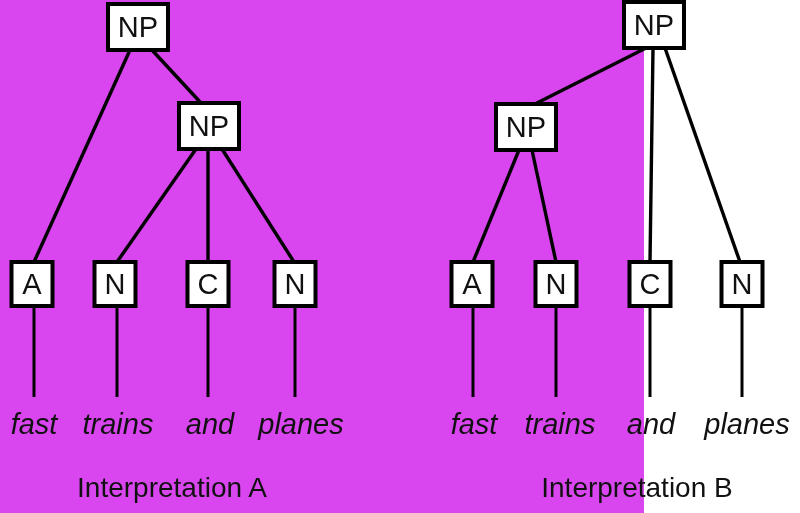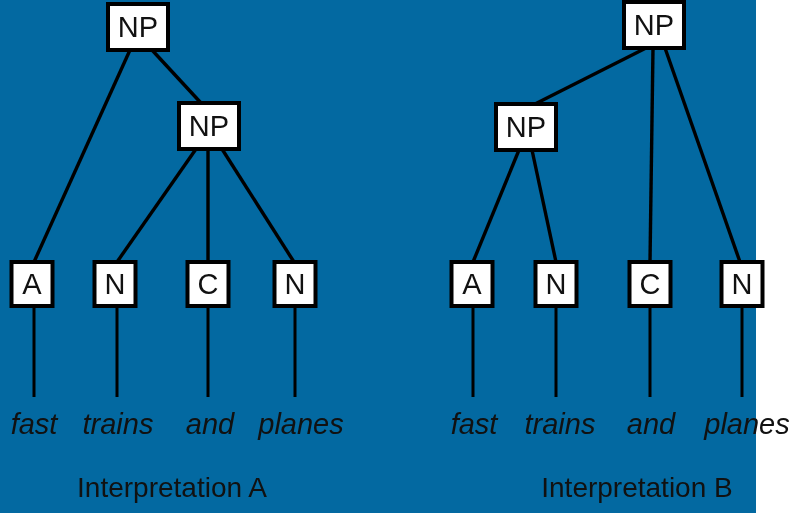--- a/index.html
+++ b/index.html
@@ -8,23 +8,23 @@
     background: #ffffff;
   }
   body {
     width: 800px;
     height: 513px;
     font-family: "Liberation Sans", sans-serif;
     overflow: hidden;
   }
   #canvas {
     position: relative;
-    width: 756px;
+    width: 644px;
     height: 513px;
-    background: #0369a1;
+    background: #d946ef;
   }
   svg.diagram {
     position: absolute;
     left: 0;
     top: 0;
     width: 800px;
     height: 513px;
   }
   .edge {
     stroke: #000000;

